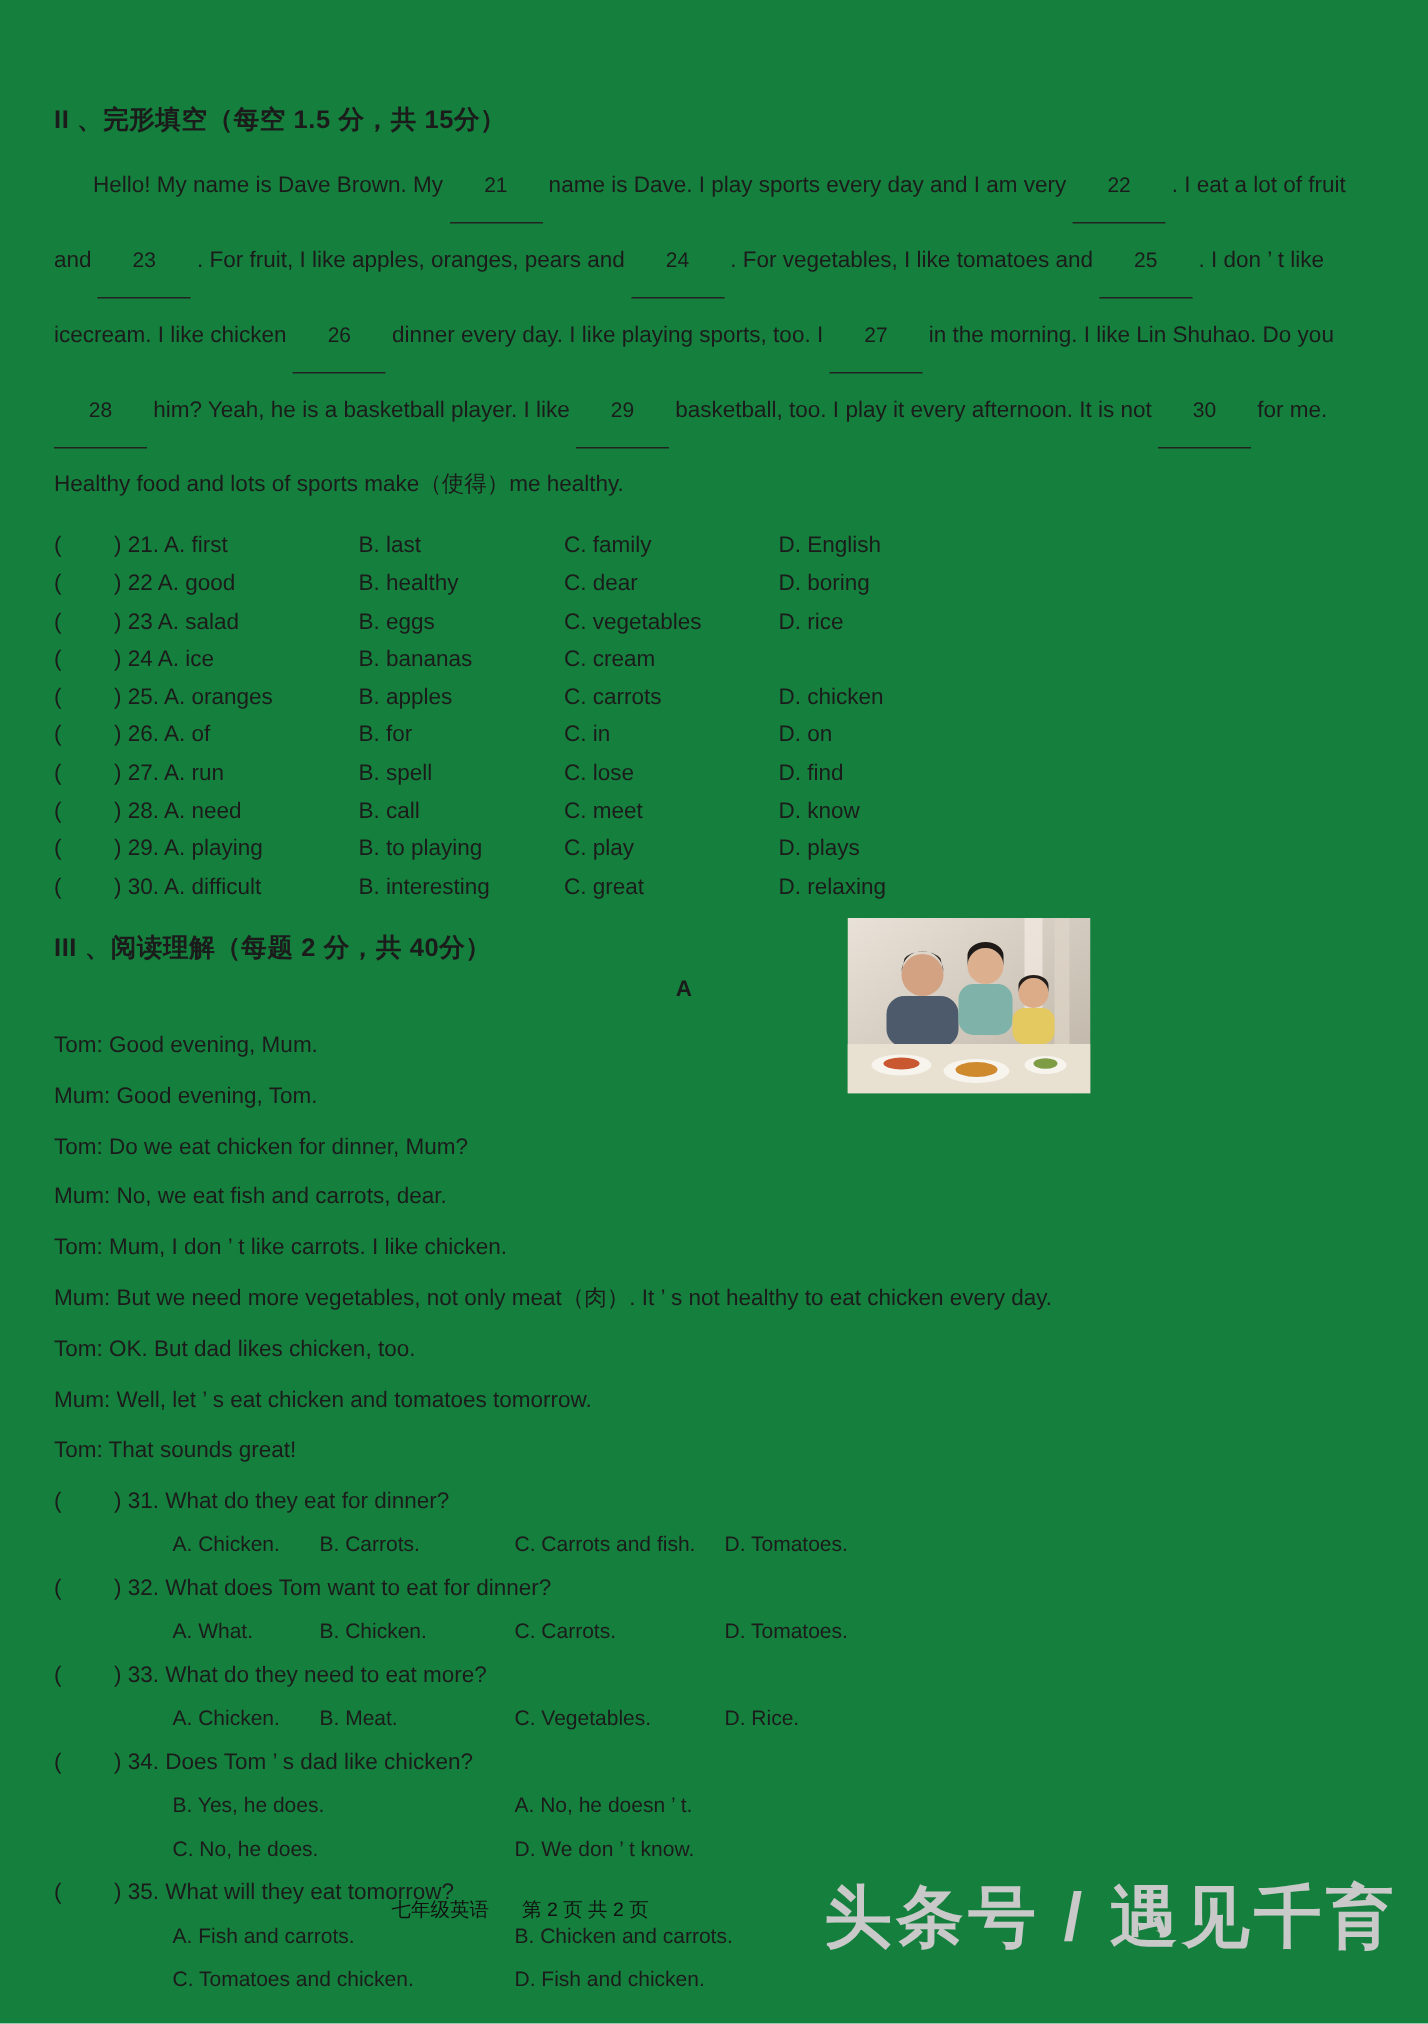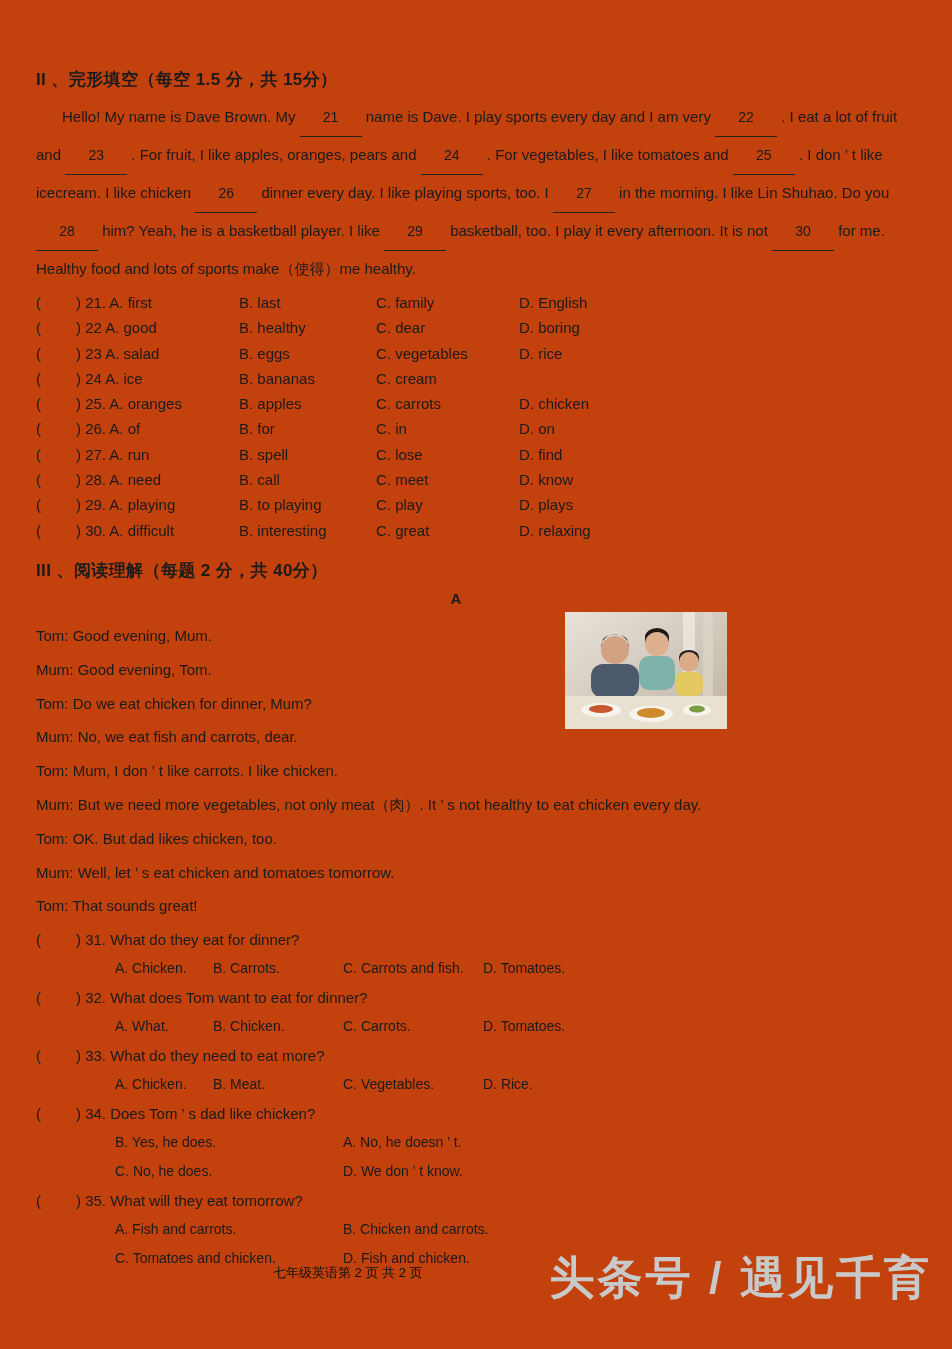--- a/index.html
+++ b/index.html
@@ -1,26 +1,26 @@
 <!DOCTYPE html>
 <html><head>
 <meta charset="utf-8">
 <title>English Exam Page</title>
 <style>
   html,body { margin:0; padding:0; background:#ffffff; }
   .page {
-    position:relative; width:952px; height:1349px; background:#c2410c;
+    position:relative; width:952px; height:1349px; background:#15803d;
     font-family:"Liberation Sans", sans-serif; color:#1b1b1b; overflow:hidden;
   }
   .content { position:absolute; inset:0; padding:68px 36px 0 36px; box-sizing:border-box; }
 
   .sec-title { font-size:17px; font-weight:700; margin:0; letter-spacing:0.4px; }
   .sec3 { margin-top:16px; }
 
-  .passage { font-size:15px; line-height:35px; margin:8px 0 0 0; text-indent:26px; }
+  .passage { font-size:15px; line-height:48px; margin:8px 0 0 0; text-indent:26px; }
   .blank {
     display:inline-block; text-indent:0; min-width:50px; padding:0 6px 1px 6px;
     border-bottom:1px solid #222; text-align:center; font-size:14px;
   }
 
   .mcq { margin-top:4px; }
   .mcq-row { display:grid; grid-template-columns:40px 163px 137px 143px 1fr; font-size:15px; line-height:25.3px; }
   .mcq-row .cell { white-space:nowrap; }
 
   .part-label { text-align:center; font-size:15px; font-weight:700; margin:8px 40px 0 0; }
@@ -30,21 +30,21 @@
 
   .rq { margin-top:2px; }
   .rq-q { font-size:15px; line-height:29px; white-space:nowrap; }
   .paren { display:inline-block; width:40px; }
   .opt-line { display:grid; grid-template-columns:98px 130px 140px 1fr; margin-left:79px; font-size:14px; line-height:29px; }
   .opt-line.two { grid-template-columns:228px 1fr; }
   .opt-line .opt { white-space:nowrap; }
 
   .photo { position:absolute; left:565px; top:612px; width:162px; height:117px; }
 
-  .footer { position:absolute; left:273px; top:1264px; font-size:13px; display:flex; color:#111; }
+  .footer { position:absolute; left:261px; top:1264px; font-size:13px; display:flex; gap:22px; color:#111; }
 
   .watermark {
     position:absolute; right:20px; top:1248px; font-size:45px; font-weight:700;
     color:#c9c9c9; letter-spacing:3px; white-space:nowrap;
   }
 </style>
 </head>
 <body>
 
 <div class="page">

